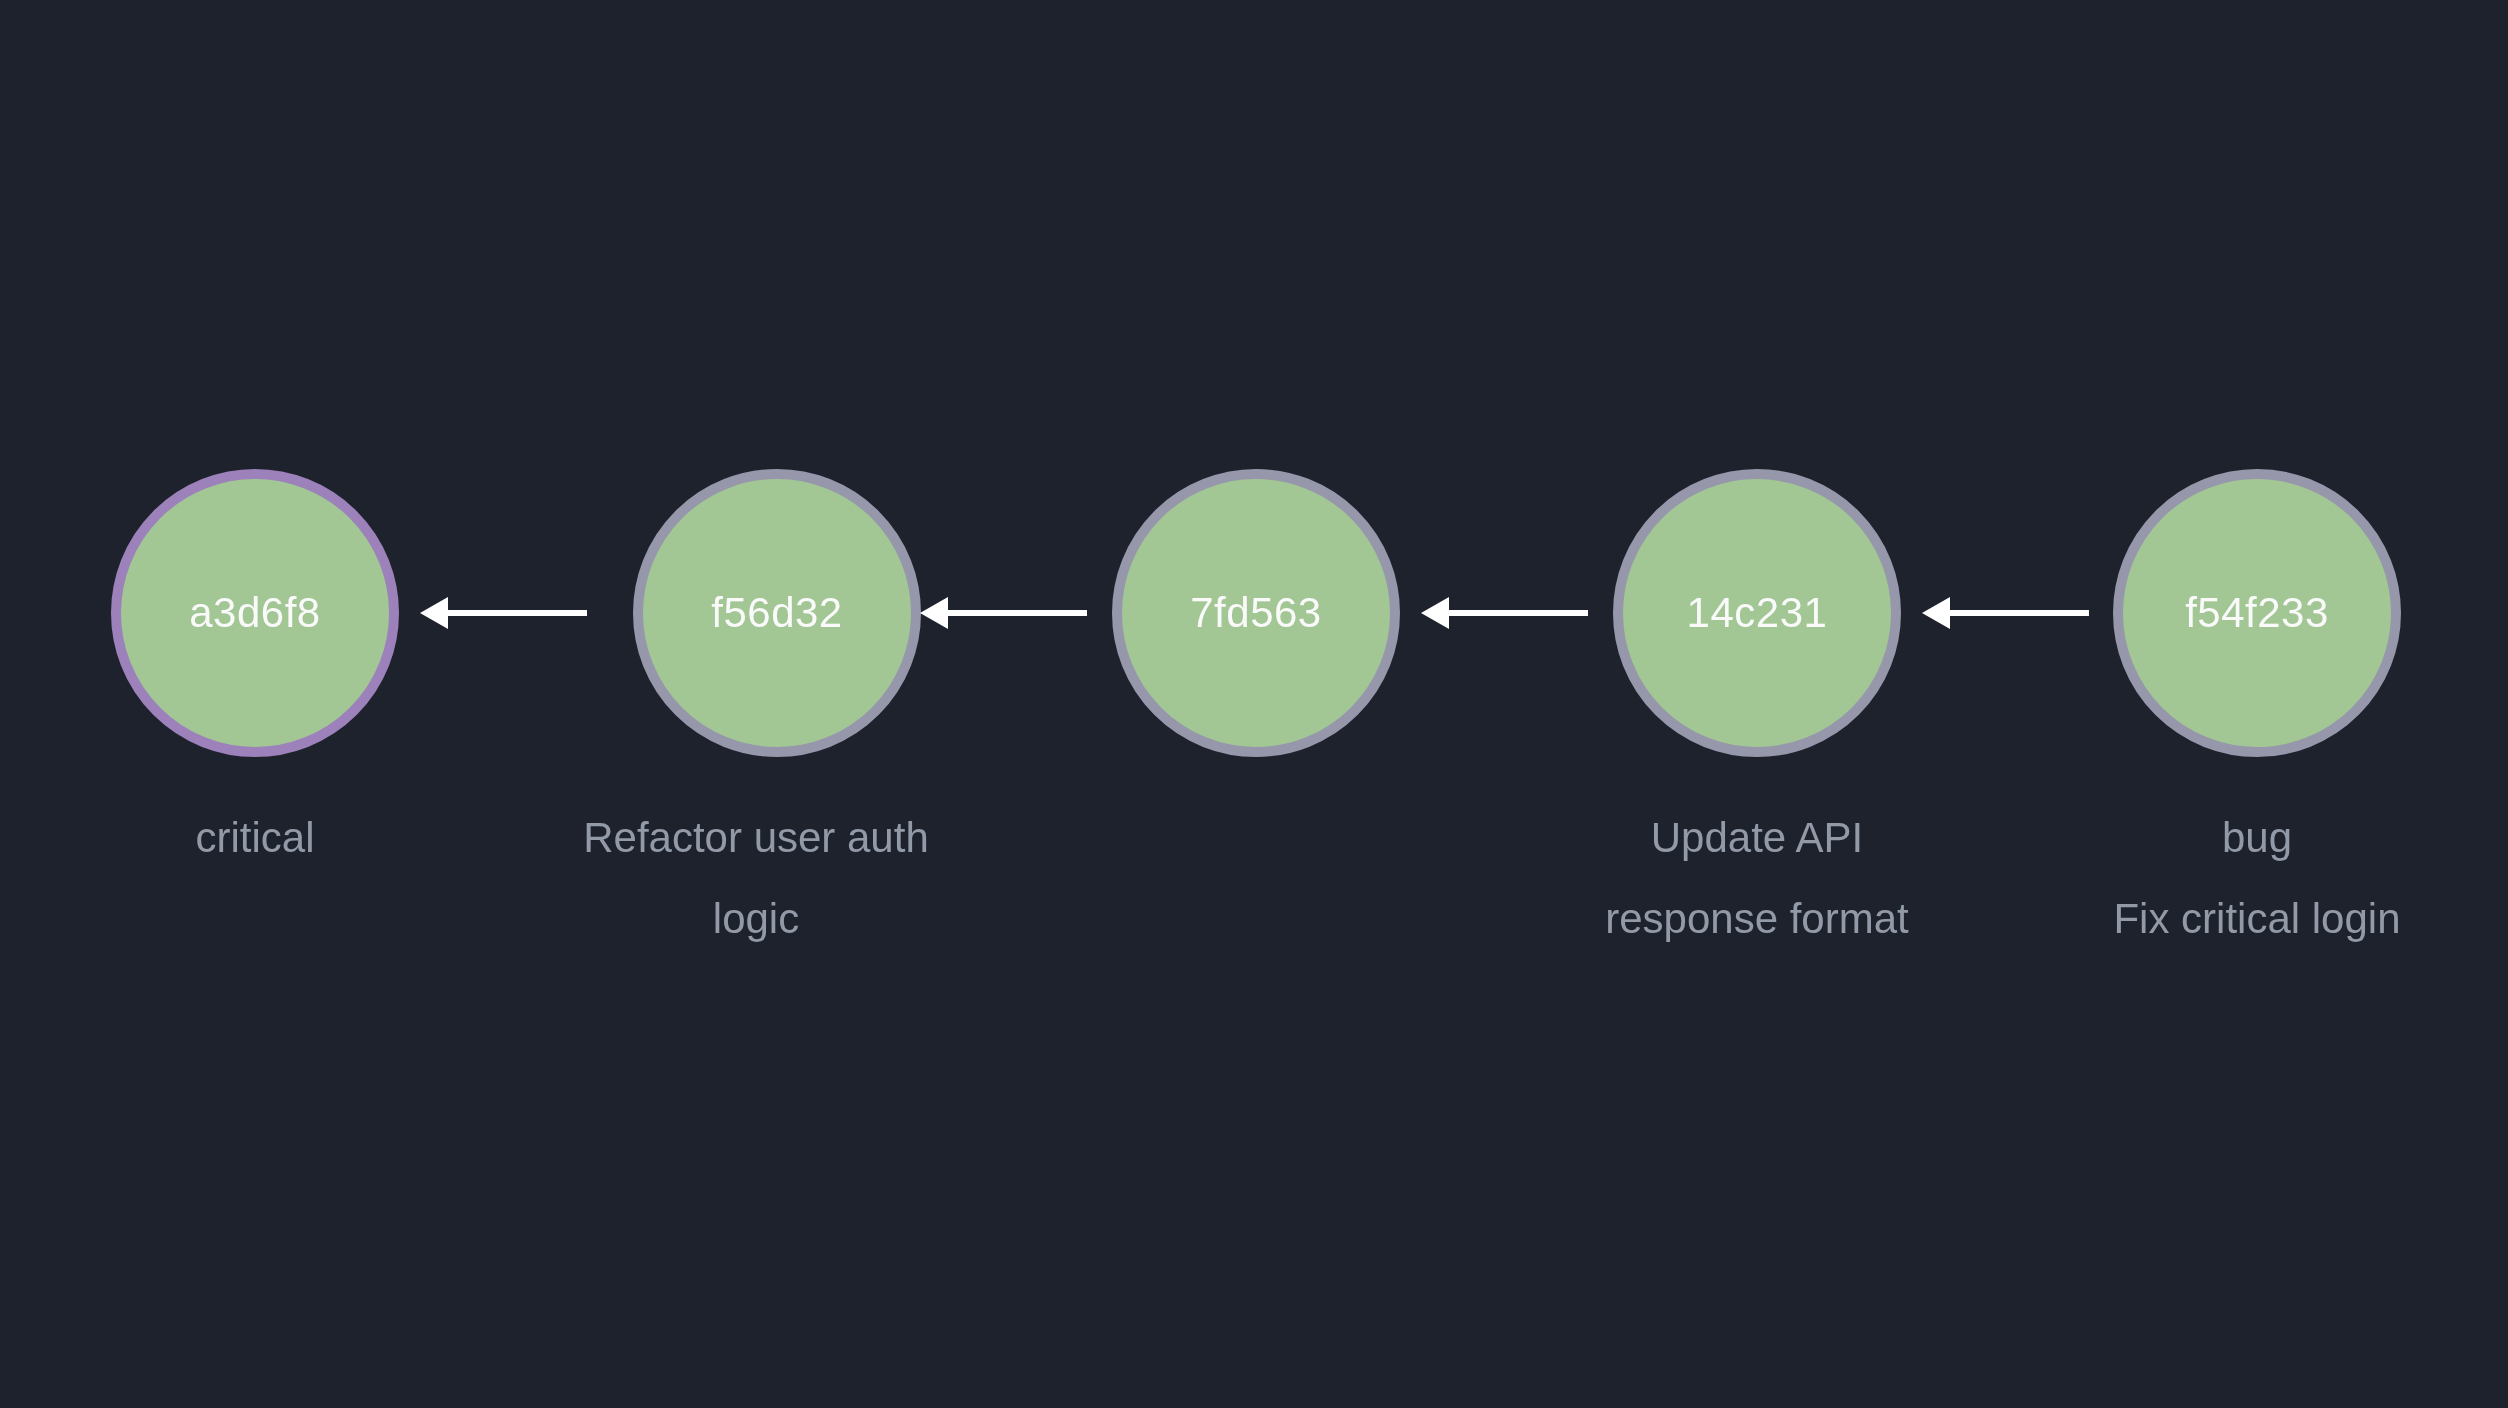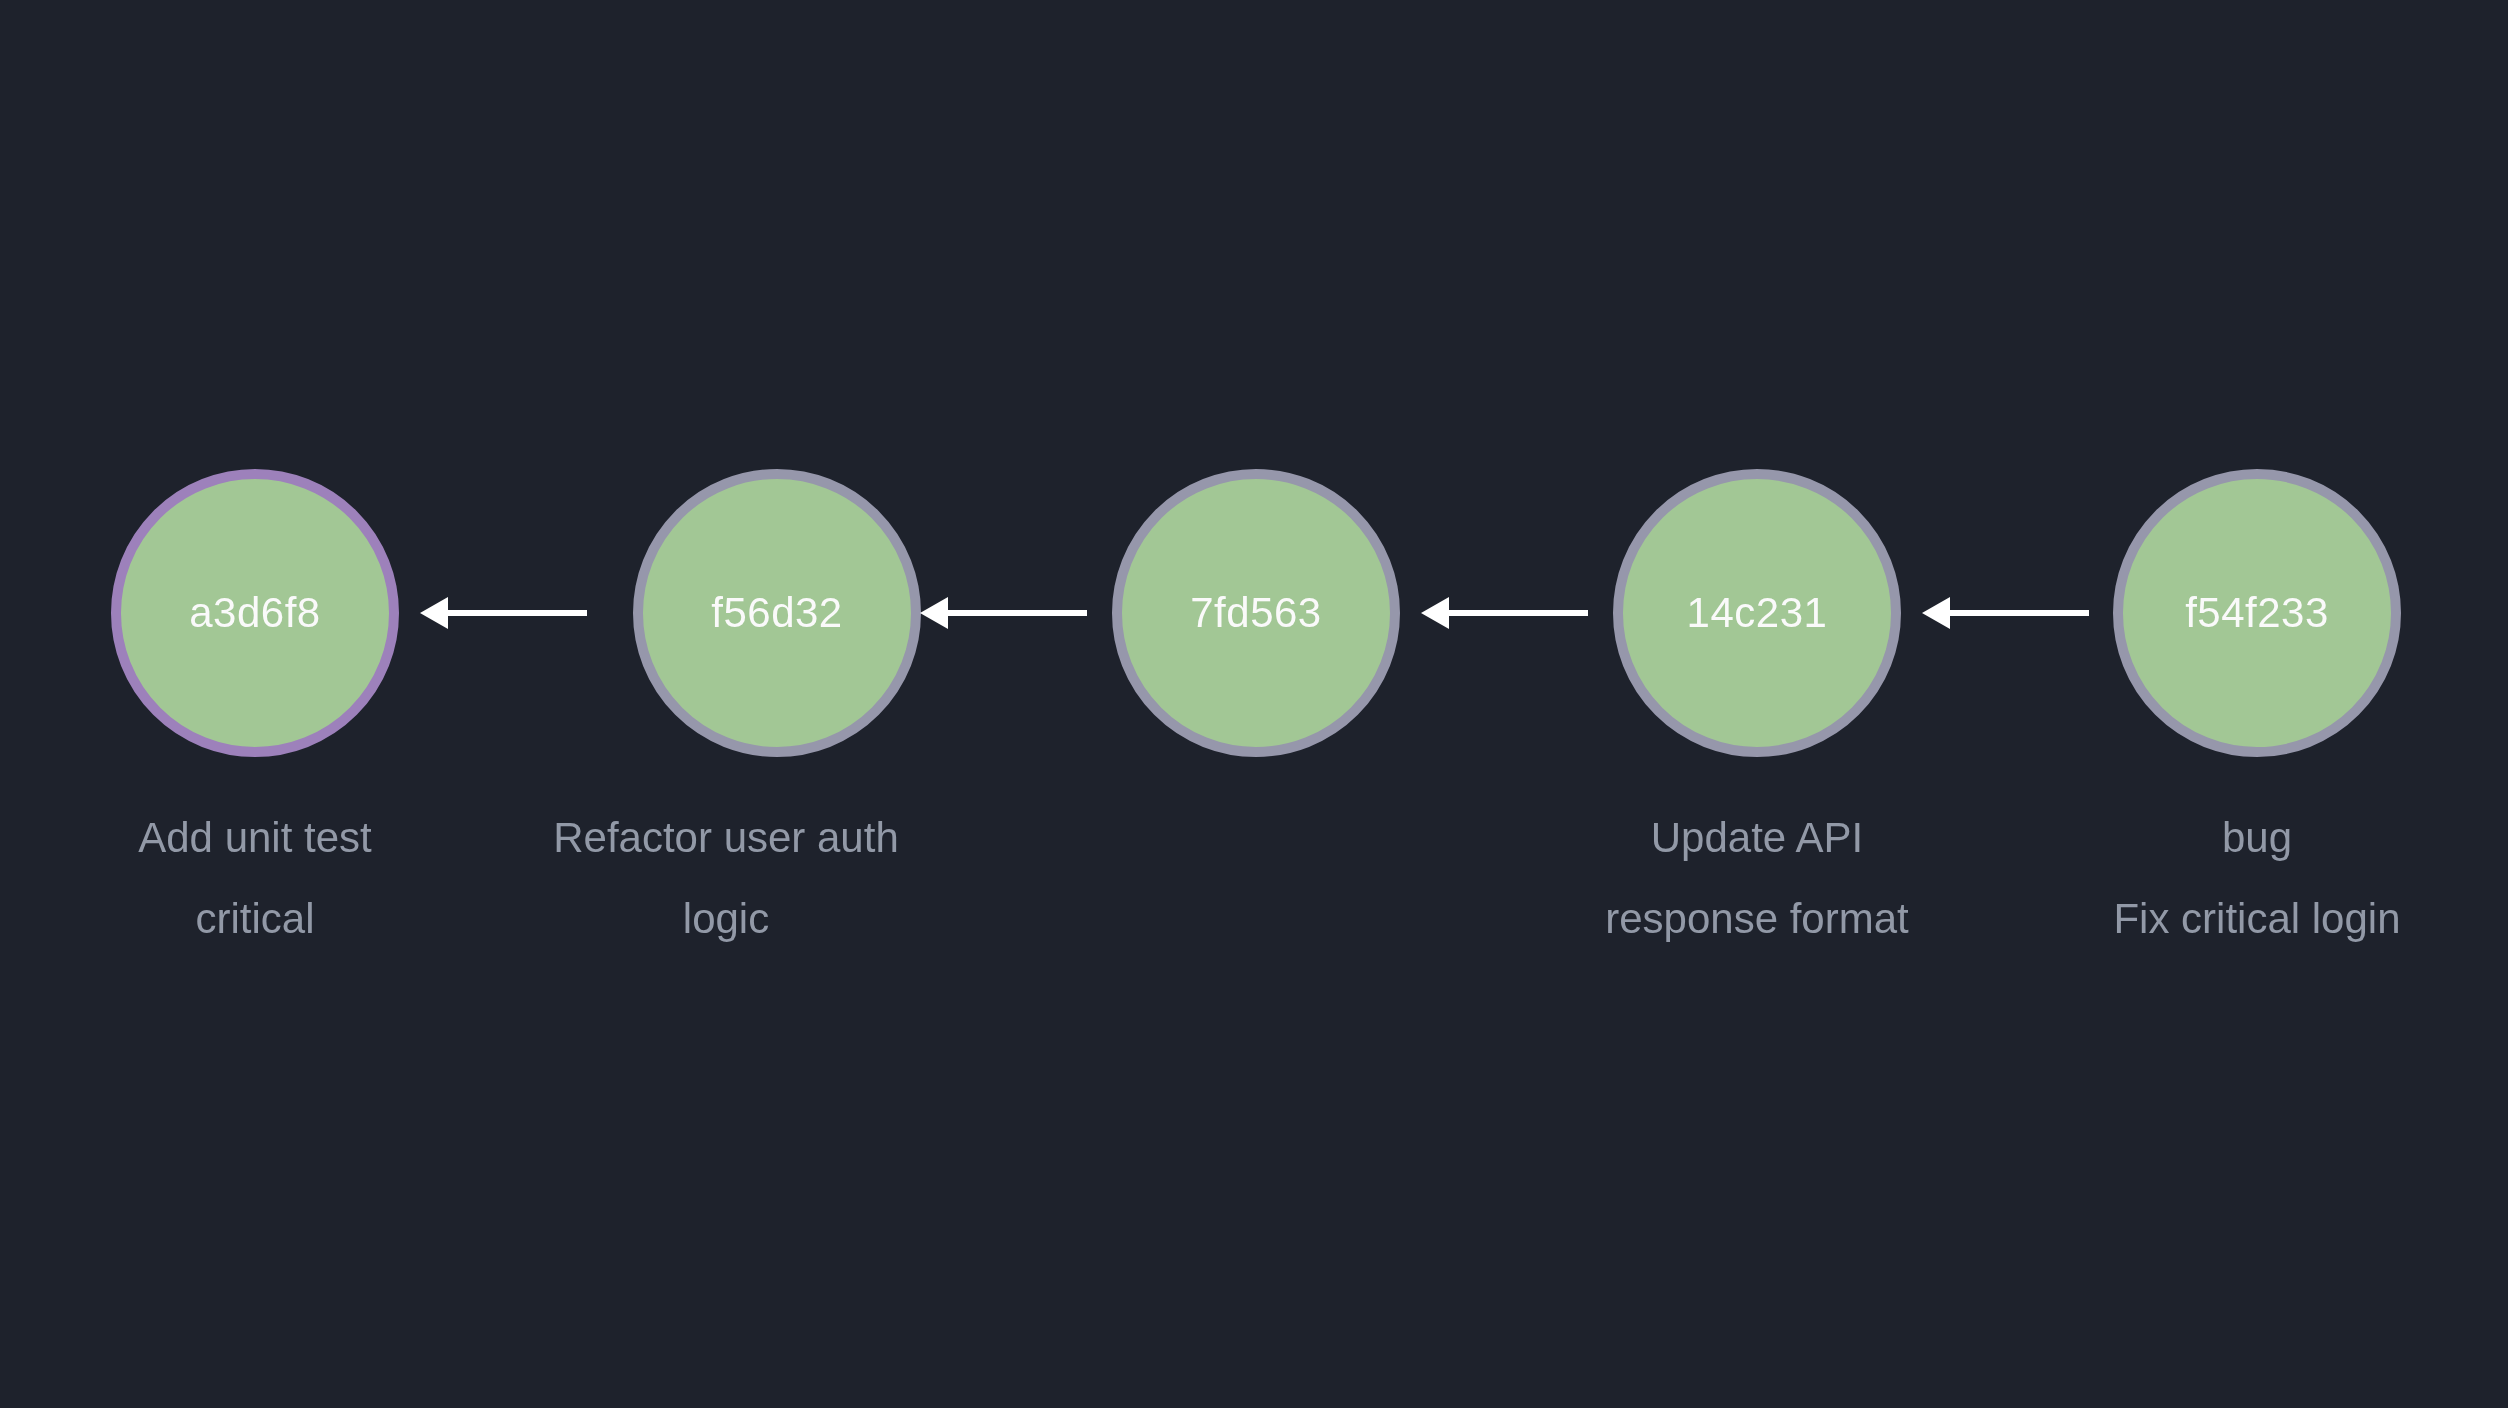--- a/index.html
+++ b/index.html
@@ -68,33 +68,32 @@
 </style>
 </head>
 <body>
 
 <div id="canvas">
 
   <div class="commit-circle head" style="left:111px">
     <span class="commit-hash">a3d6f8</span>
   </div>
   <div class="commit-label" style="left:25px">
-    <div>Add unit test</div>
     <div>critical</div>
   </div>
 
   <svg class="arrow" style="left:420px" viewBox="0 0 167 44" aria-hidden="true">
     <line x1="167" y1="22" x2="26" y2="22"></line>
     <polygon points="0,22 28,6 28,38"></polygon>
   </svg>
 
   <div class="commit-circle" style="left:633px">
     <span class="commit-hash">f56d32</span>
   </div>
-  <div class="commit-label" style="left:496px">
+  <div class="commit-label" style="left:526px">
     <div>Refactor user auth</div>
     <div>logic</div>
   </div>
 
   <svg class="arrow" style="left:920px" viewBox="0 0 167 44" aria-hidden="true">
     <line x1="167" y1="22" x2="26" y2="22"></line>
     <polygon points="0,22 28,6 28,38"></polygon>
   </svg>
 
   <div class="commit-circle" style="left:1112px">

